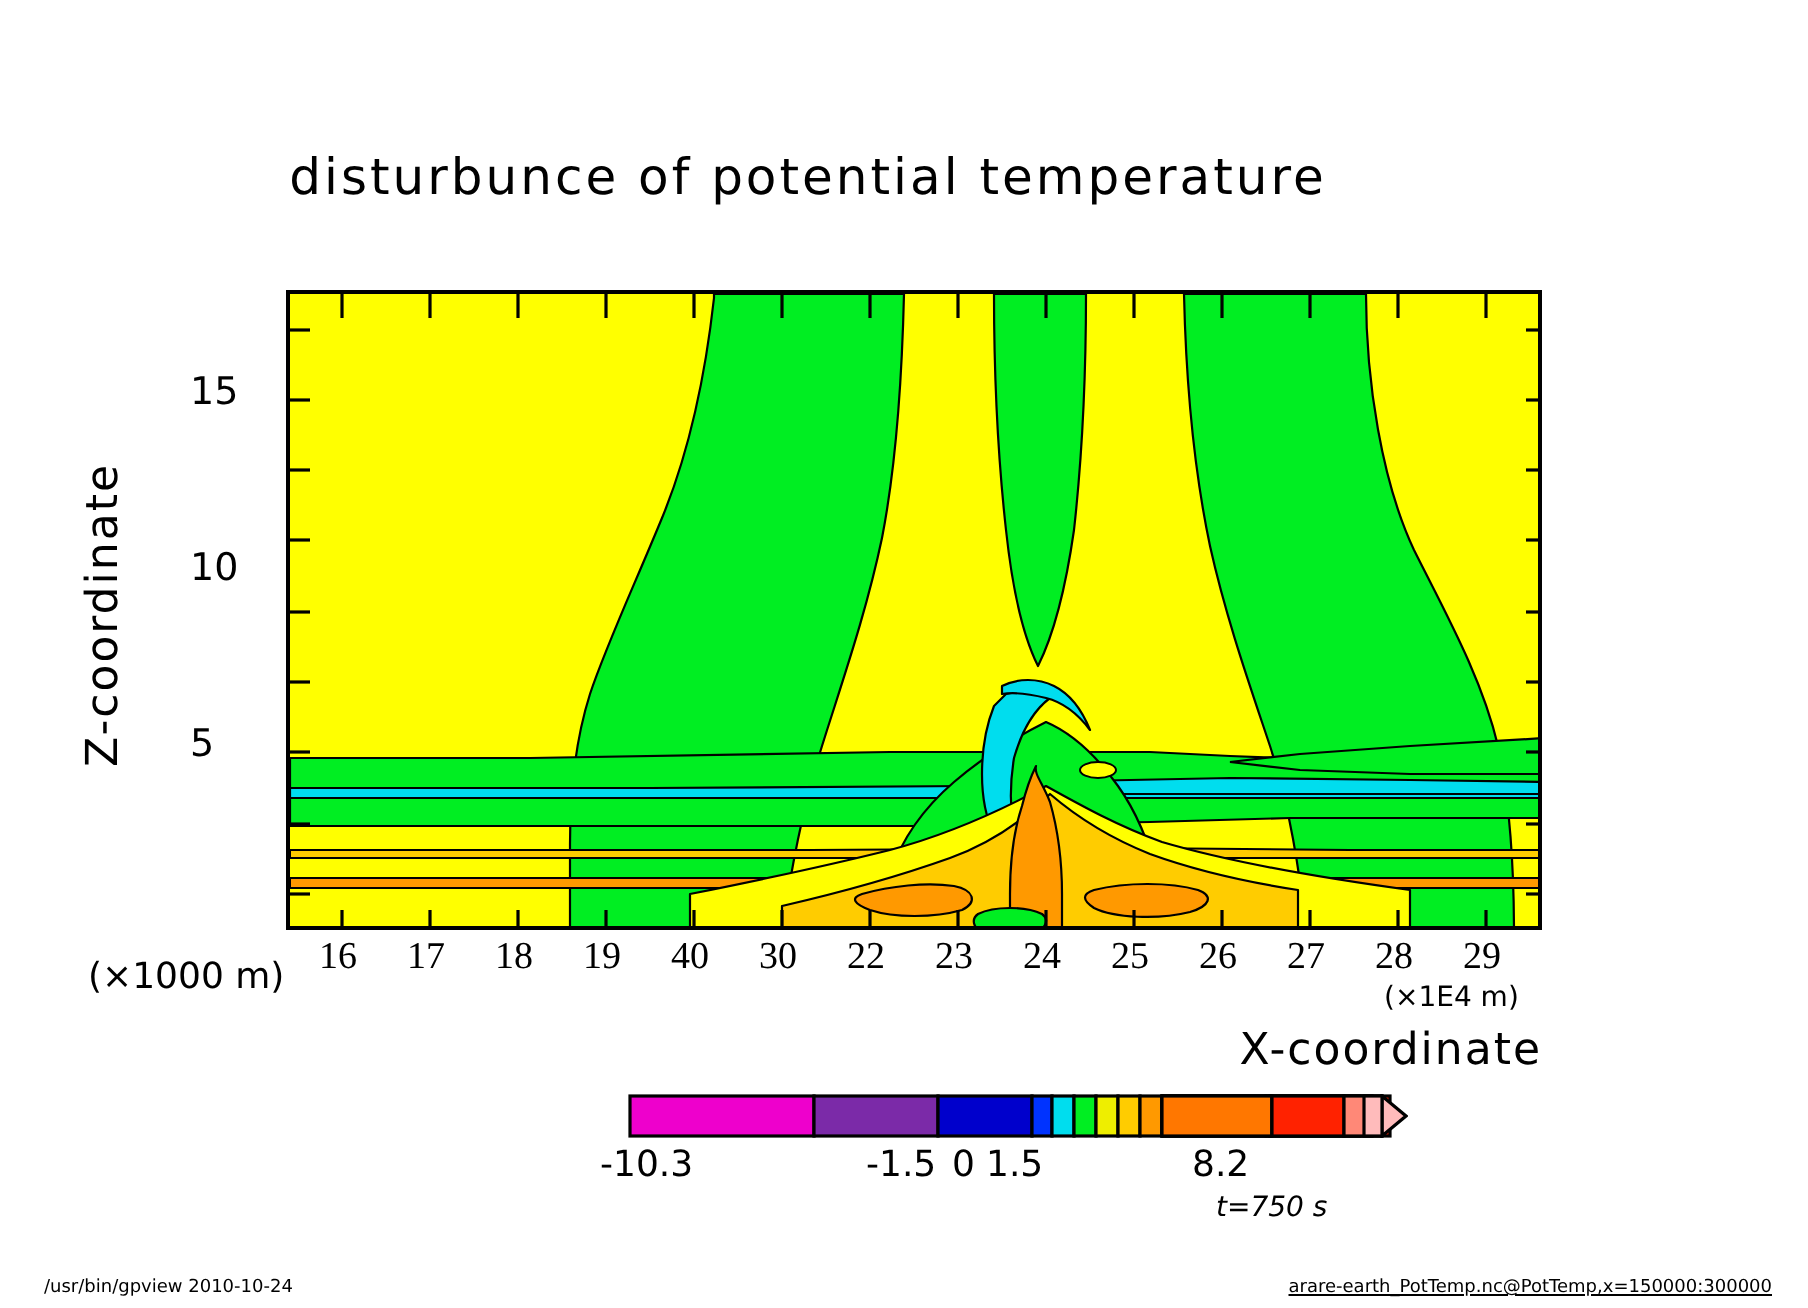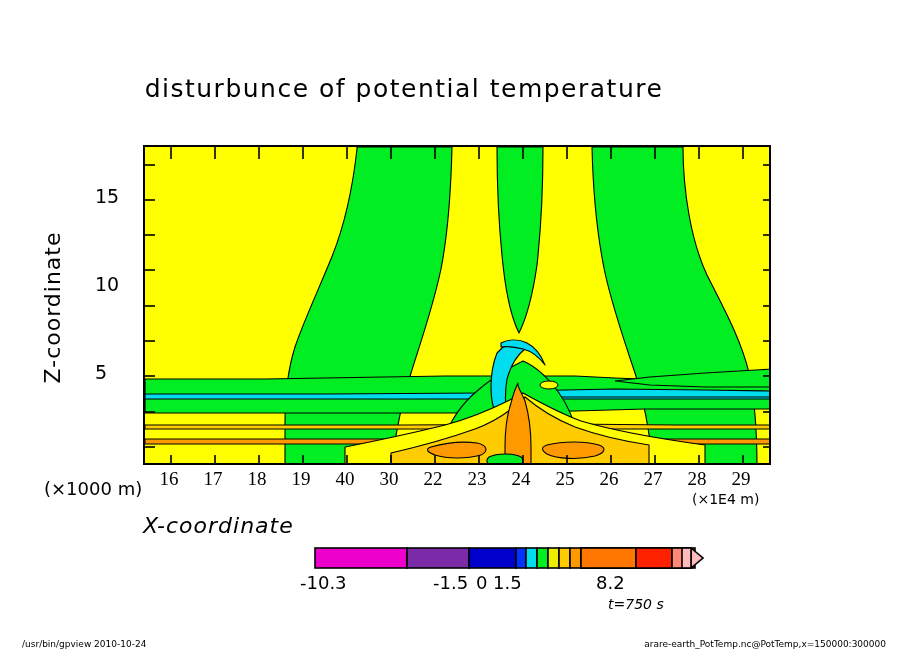--- a/index.html
+++ b/index.html
@@ -59,43 +59,42 @@
     position: absolute;
     width: 40px;
     margin-left: -20px;
     text-align: center;
     font-size: 19px;
     font-family: Liberation Serif, serif;
   }
 
   #x-axis-title {
     left: 143px; top: 513px; width: 628px;
-    text-align: left;
+    text-align: right;
     font-size: 22px;
     letter-spacing: 1px;
-    font-style: italic;
   }
 
   #z-unit { left: 44px; top: 478px; font-size: 18px; white-space: nowrap; }
   #x-unit { left: 692px; top: 491px; font-size: 14px; white-space: nowrap; }
 
   #colorbar-wrap { left: 314px; top: 547px; width: 390px; height: 22px; }
   #colorbar-svg { display: block; }
 
   #cb-labels { position: absolute; left: 314px; top: 572px; width: 400px; height: 22px; }
   .cblabel {
     position: absolute;
     font-size: 18px;
     white-space: nowrap;
   }
 
   #time-label { left: 608px; top: 596px; font-size: 14px; white-space: nowrap; font-style: italic; }
 
   #footer-left { left: 22px; top: 639px; font-size: 9px; white-space: nowrap; }
-  #footer-right { right: 18px; top: 639px; font-size: 9px; white-space: nowrap; text-align: left; }
+  #footer-right { right: 18px; top: 639px; font-size: 9px; white-space: nowrap; text-align: left; text-decoration: underline; }
 </style>
 </head>
 <body>
 
 <div class="abs" id="plot-title">disturbunce of potential temperature</div>
 
 <div class="abs" id="plot-frame">
   <svg id="contour-svg" viewBox="0 0 628 320" preserveAspectRatio="none">
 
     <rect x="0" y="0" width="628" height="320" fill="#ffff00"></rect>

